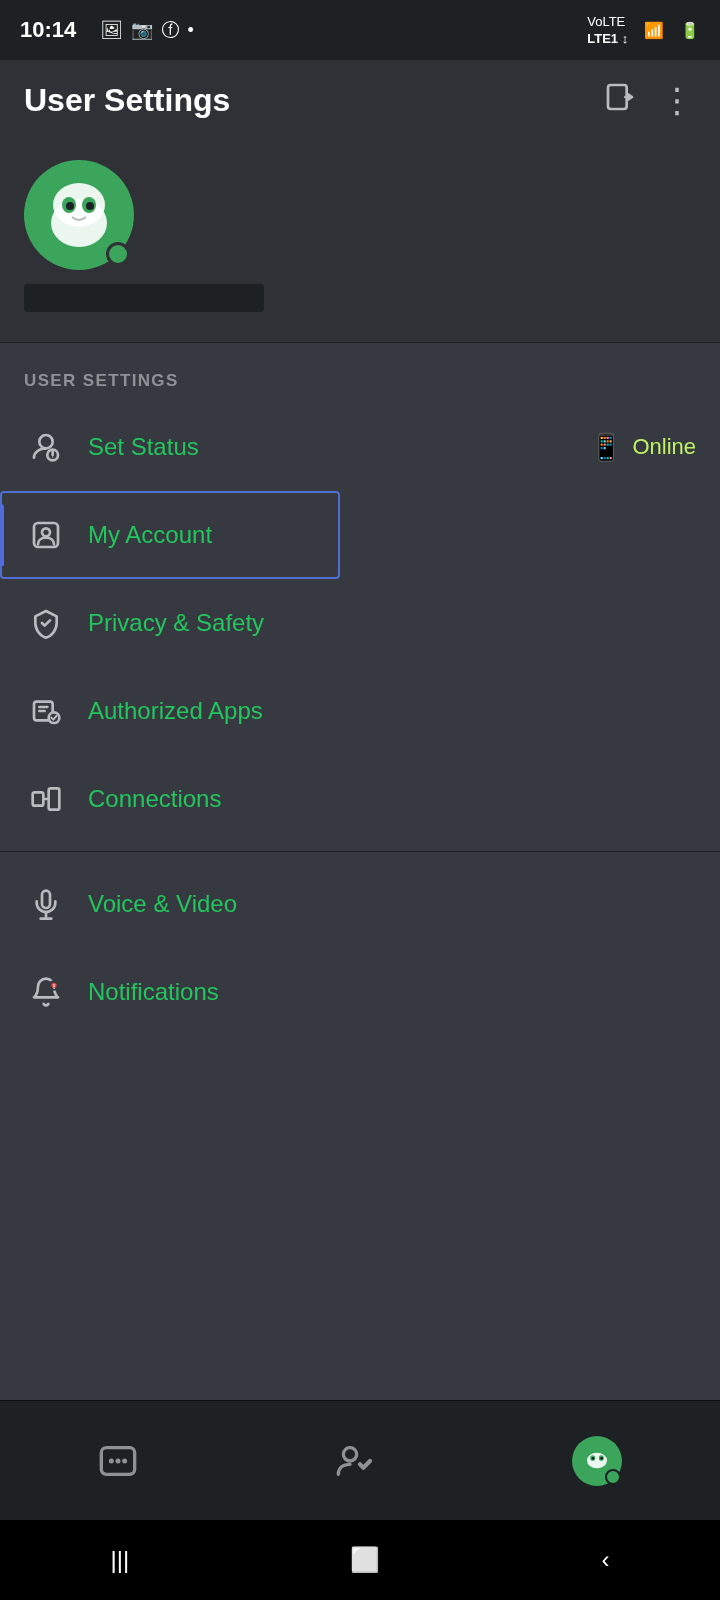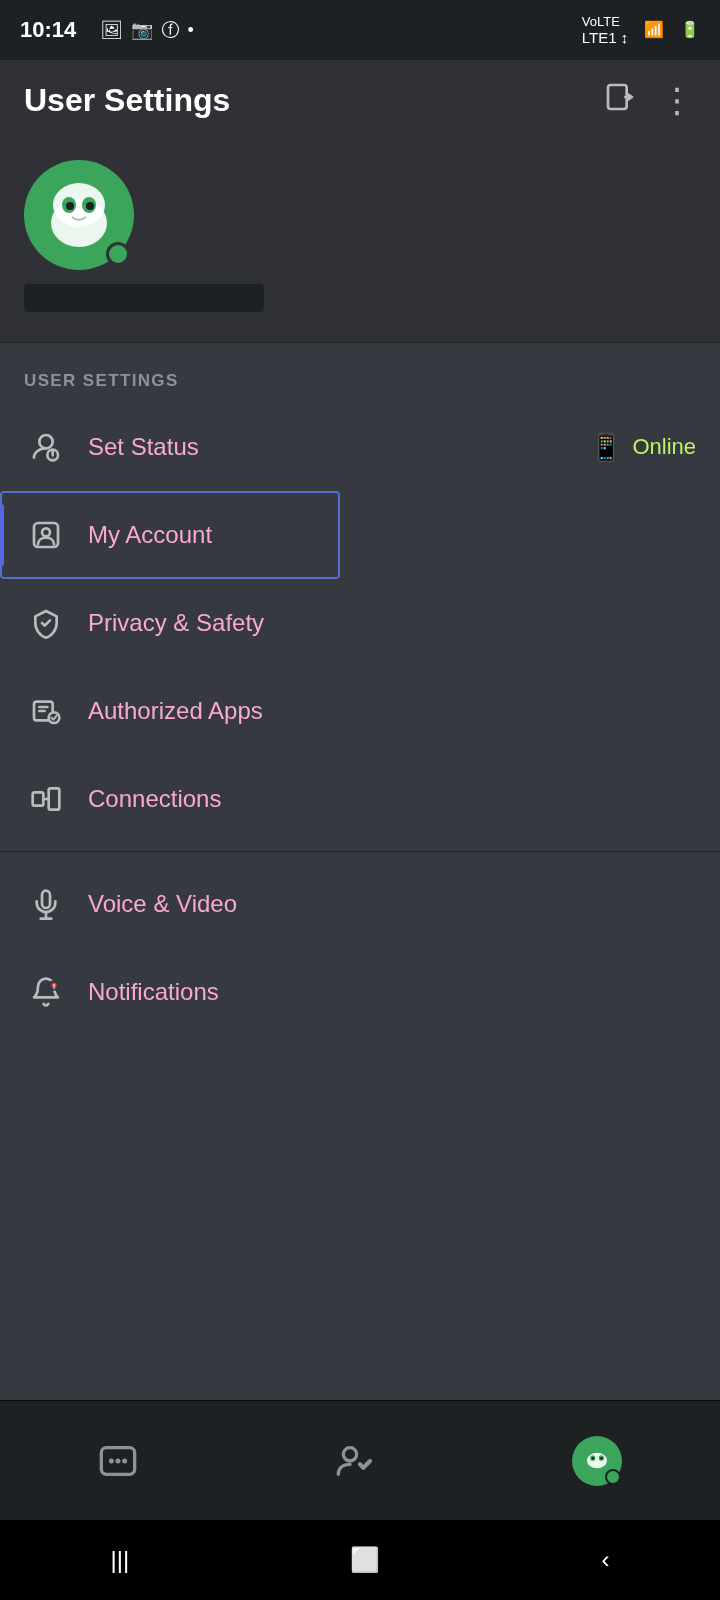--- a/index.html
+++ b/index.html
@@ -170,21 +170,21 @@
       height: 44px;
       display: flex;
       align-items: center;
       justify-content: center;
       margin-right: 20px;
       color: #b9bbbe;
       font-size: 26px;
       flex-shrink: 0;
     }
     .menu-label {
-      color: #f9a8d4;
+      color: #22c55e;
       font-size: 24px;
       font-weight: 400;
     }
     .menu-item-right {
       margin-left: auto;
       display: flex;
       align-items: center;
       gap: 10px;
     }
     .status-text {
@@ -244,21 +244,21 @@
     <div class="status-icons">
       <span class="status-icon">🖼</span>
       <span class="status-icon">📷</span>
       <span class="status-icon">ⓕ</span>
       <span class="status-icon">•</span>
     </div>
   </div>
   <div class="status-bar-right">
     <span style="font-size:14px; line-height:1.2;">
       <span style="font-size:13px;">VoLTE</span><br>
-      <span style="font-size:15px;">LTE1 ↕</span>
+      <span style="font-size:13px;font-weight:bold;">LTE1 ↕</span>
     </span>
     <span>📶</span>
     <span>🔋</span>
   </div>
 </div>
 
 <div class="header">
   <span class="header-title">User Settings</span>
   <div class="header-actions">
     <span class="header-icon">

